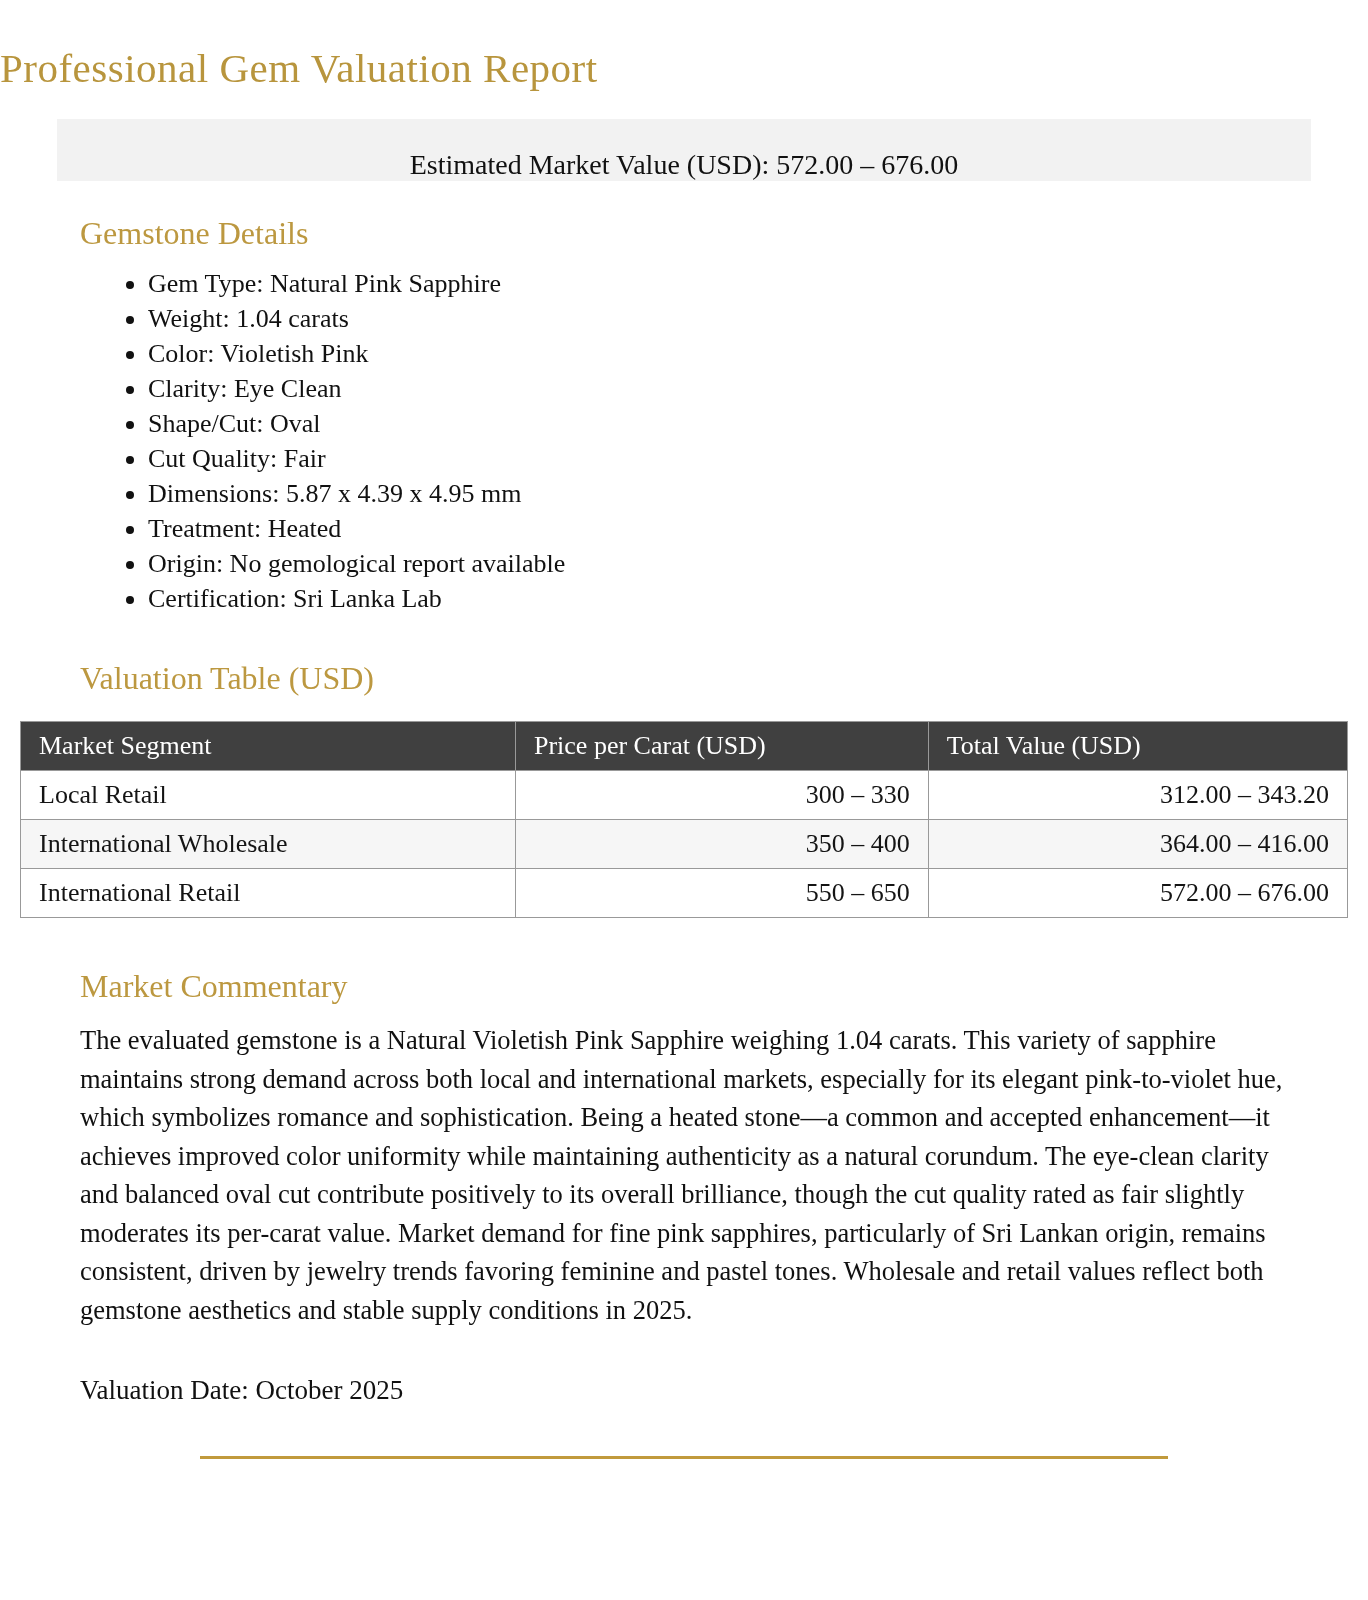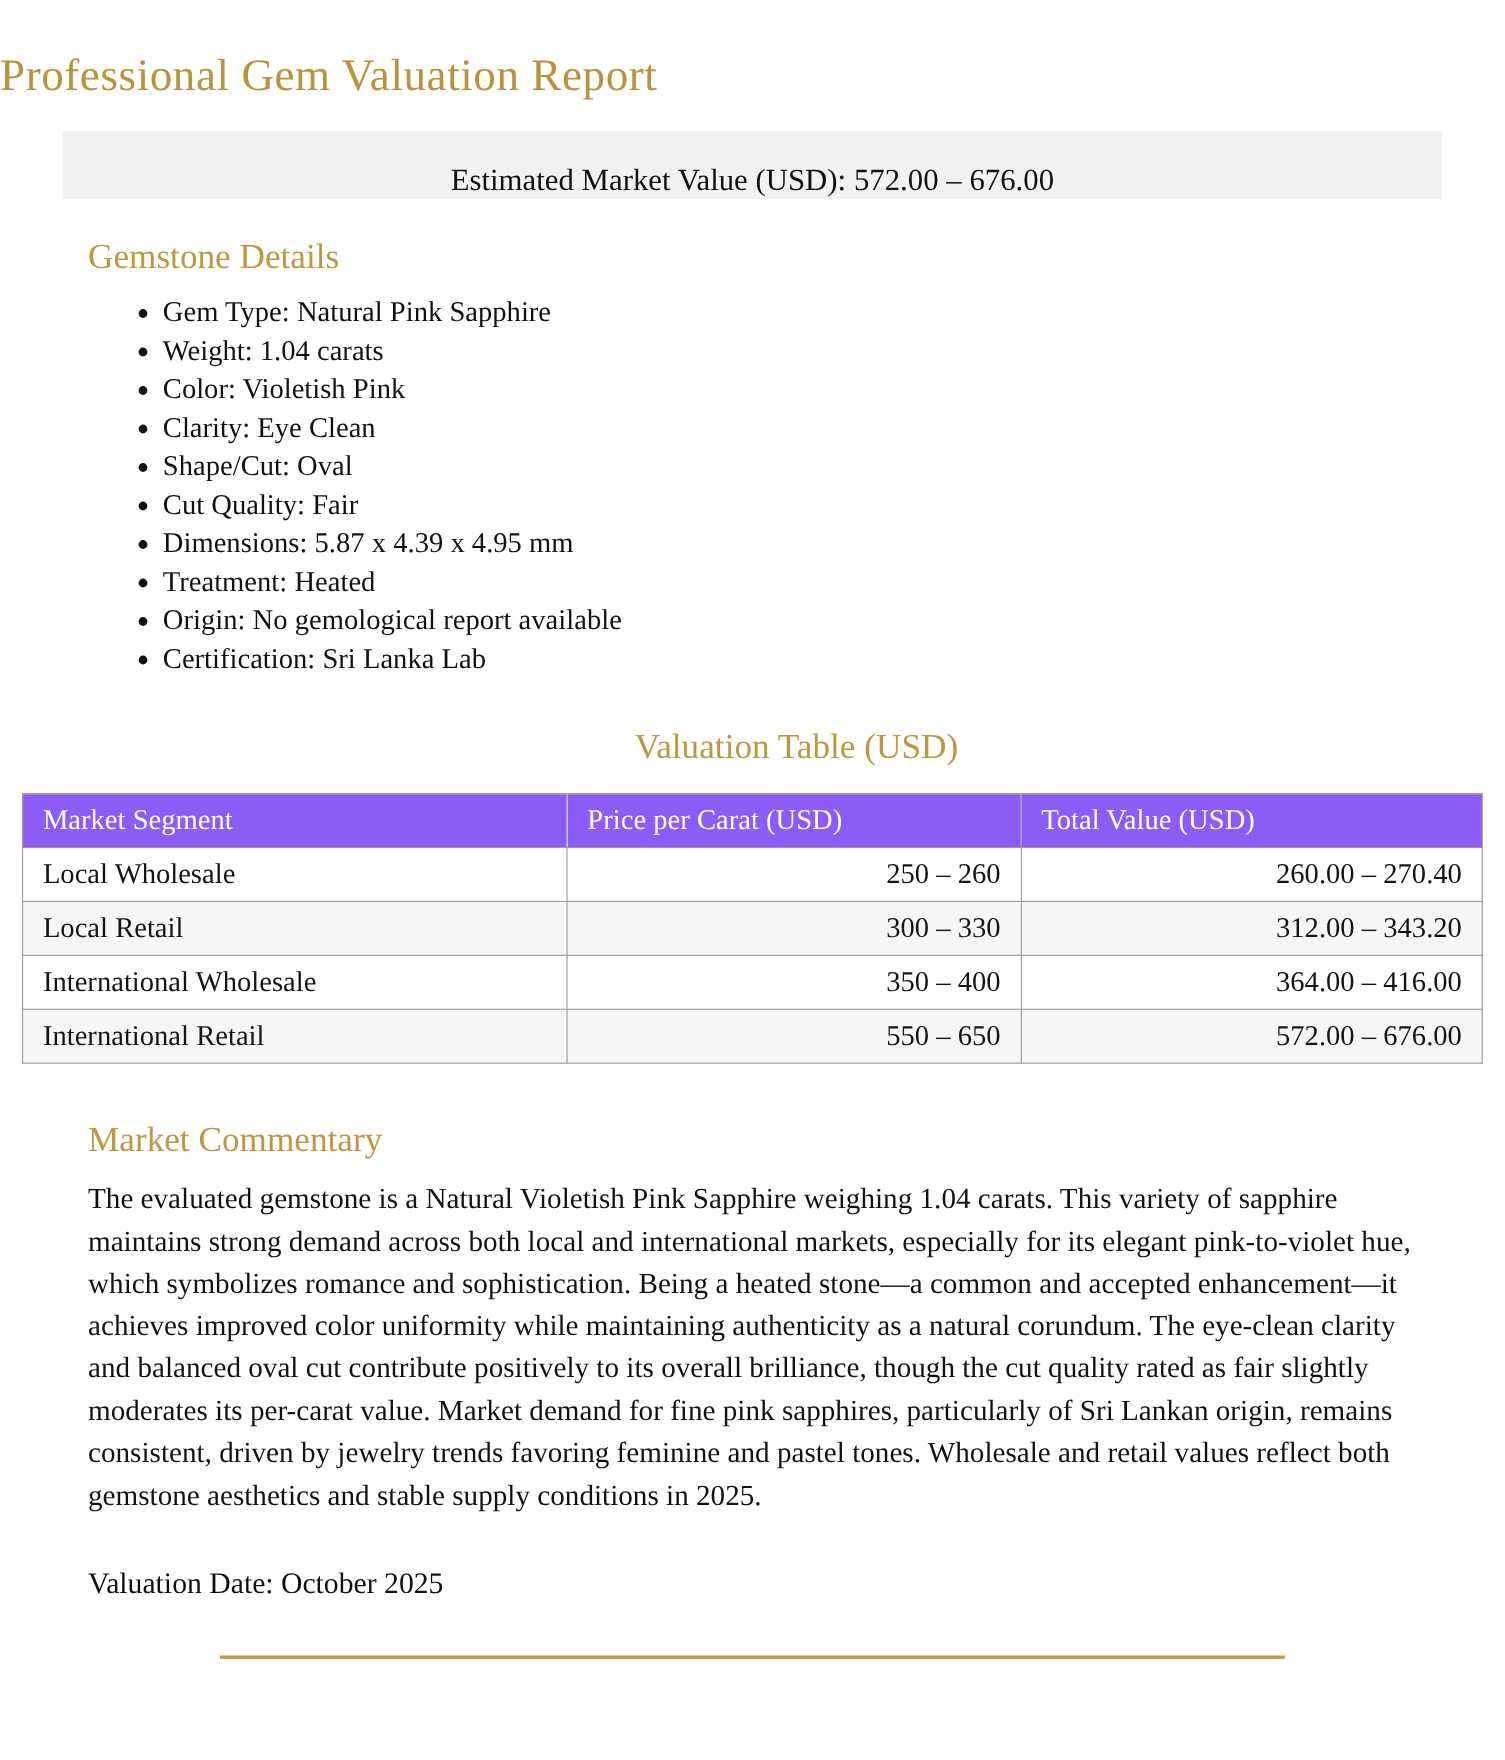--- a/index.html
+++ b/index.html
@@ -41,38 +41,38 @@
   }
   .gem-details-heading { margin-top: 34px; }
   .details-list {
     margin: 14px 0 0 0;
     padding-left: 148px;
     list-style: disc outside;
     font-size: 26px;
     line-height: 35px;
     color: #111111;
   }
-  .valuation-heading { margin-top: 44px; text-align: center; }
+  .valuation-heading { margin-top: 44px; }
   .valuation-table {
     margin: 24px 20px 0 20px;
     width: 1328px;
     border-collapse: collapse;
     font-size: 26px;
     table-layout: fixed;
   }
   .valuation-table th,
   .valuation-table td {
     border: 1px solid #999999;
     height: 48px;
     padding: 0 18px;
     font-weight: normal;
     overflow: hidden;
   }
   .valuation-table thead th {
-    background: #8b5cf6;
+    background: #404040;
     color: #ffffff;
     text-align: left;
   }
   .valuation-table col.c1 { width: 37.3%; }
   .valuation-table col.c2 { width: 31.1%; }
   .valuation-table col.c3 { width: 31.6%; }
   .valuation-table td.num { text-align: right; }
   .valuation-table tbody tr:nth-child(even) { background: #F6F6F6; }
   .commentary-heading { margin-top: 50px; }
   .commentary-body {
@@ -137,25 +137,20 @@
     </colgroup>
   <thead>
     <tr>
       <th>Market Segment</th>
       <th>Price per Carat (USD)</th>
       <th>Total Value (USD)</th>
     </tr>
   </thead>
   <tbody>
     <tr>
-      <td>Local Wholesale</td>
-      <td class="num">250 – 260</td>
-      <td class="num">260.00 – 270.40</td>
-    </tr>
-    <tr>
       <td>Local Retail</td>
       <td class="num">300 – 330</td>
       <td class="num">312.00 – 343.20</td>
     </tr>
     <tr>
       <td>International Wholesale</td>
       <td class="num">350 – 400</td>
       <td class="num">364.00 – 416.00</td>
     </tr>
     <tr>

